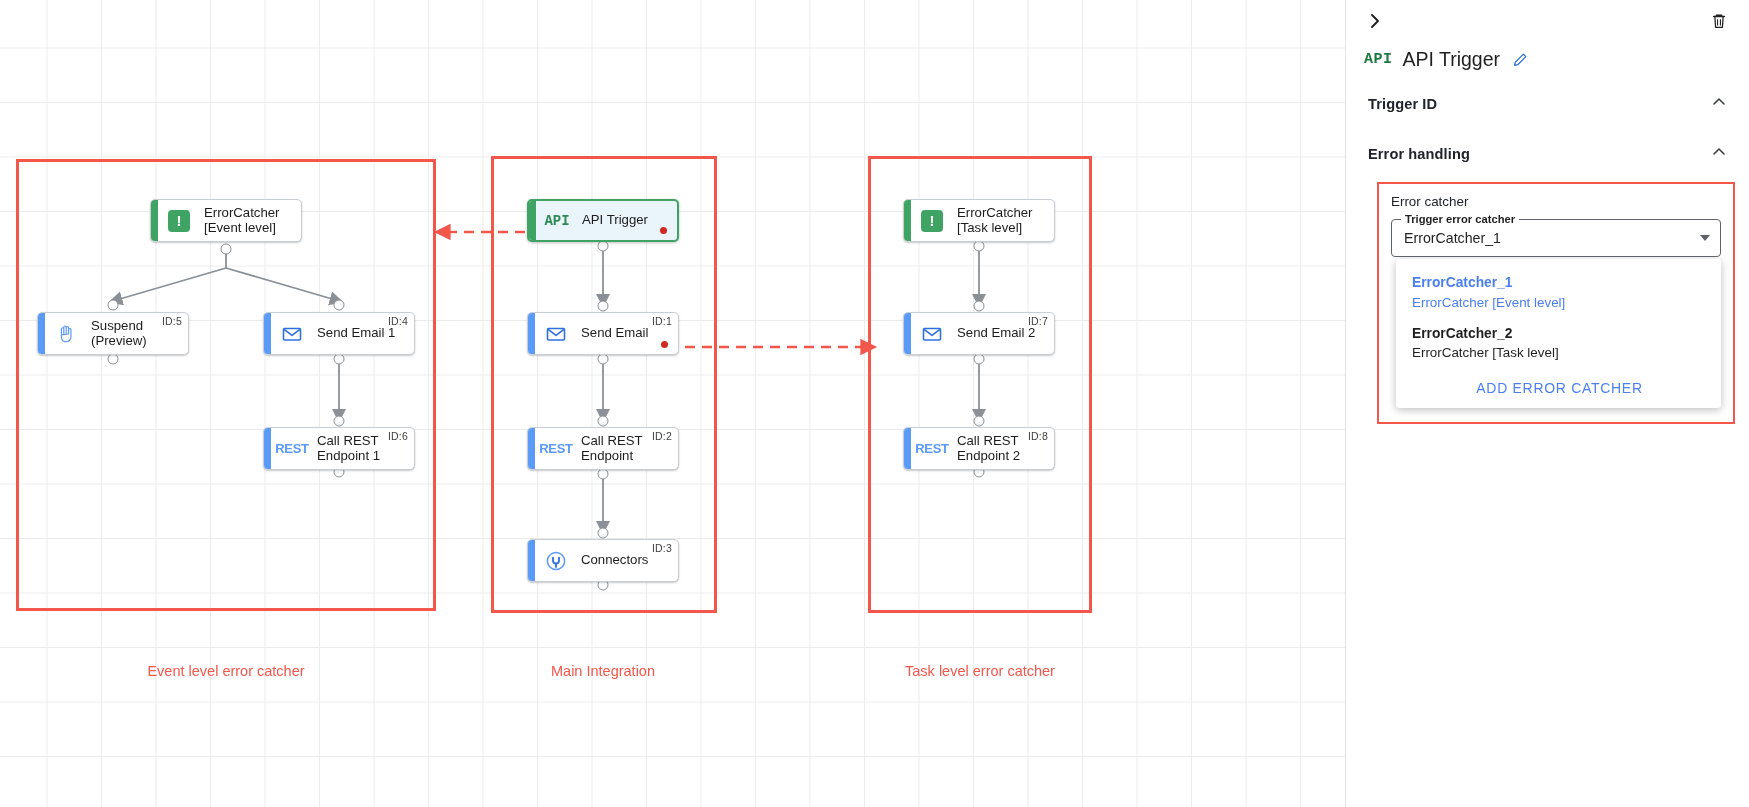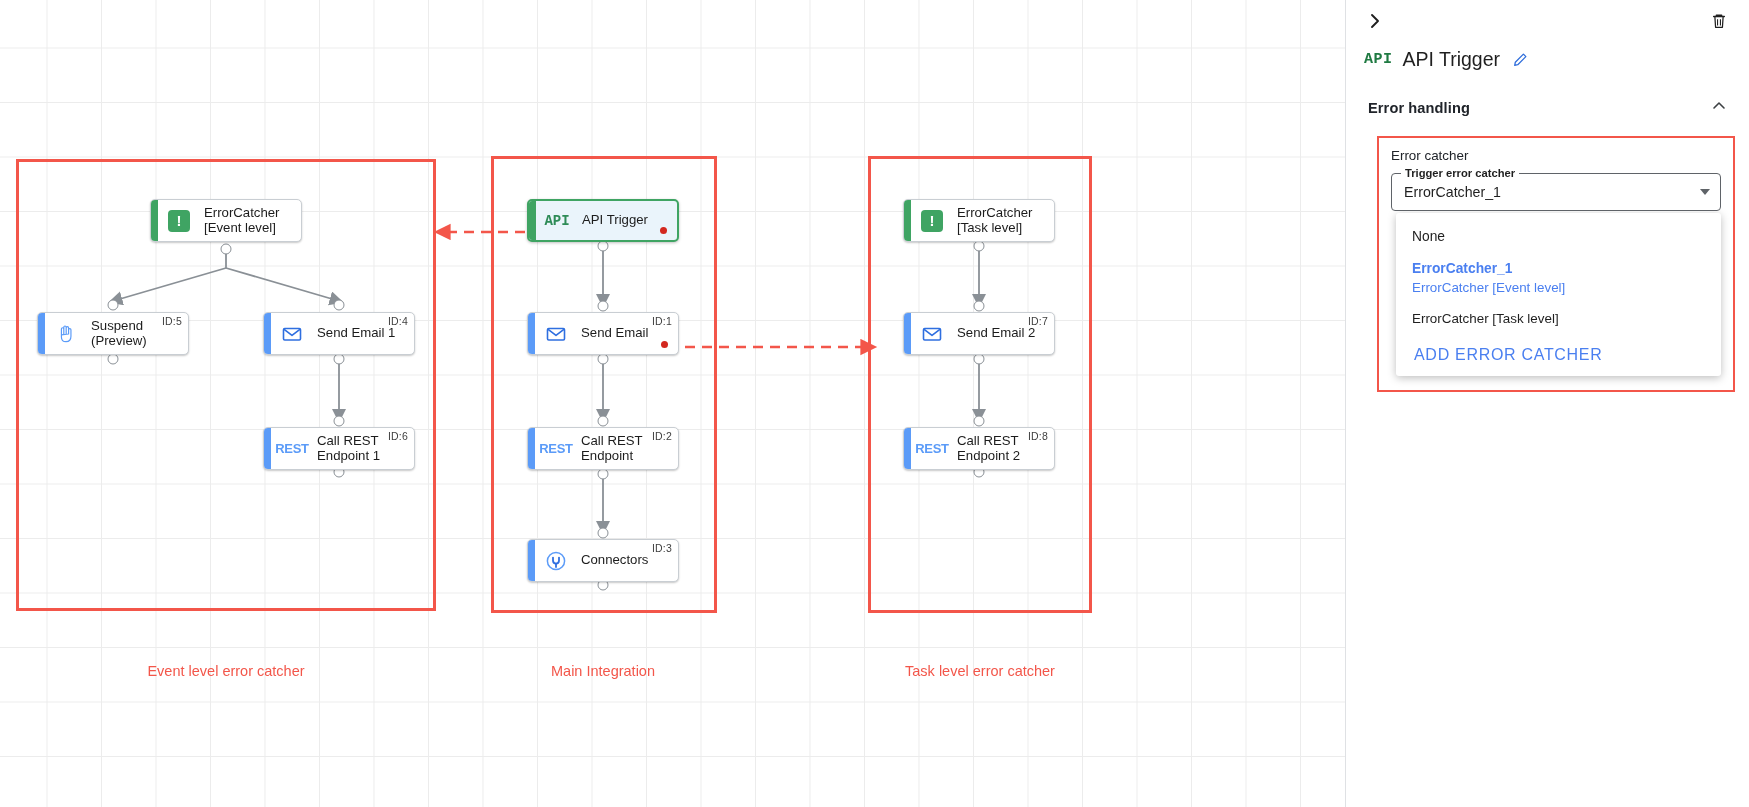--- a/index.html
+++ b/index.html
@@ -232,22 +232,22 @@
     padding: 8px 0 10px 0;
     width: calc(100% - 5px);
   }
   .dd-item { padding: 6px 16px 6px 16px; cursor: pointer; }
   .dd-primary { font-size: 13.8px; color: #1f1f1f; line-height: 1.42; }
   .dd-secondary { font-size: 13.4px; color: #1f1f1f; line-height: 1.42; }
   .dd-item.highlight .dd-primary,
   .dd-item.highlight .dd-secondary { color: #4a7ff0; }
   .dd-action {
     padding: 12px 16px 2px 18px;
-    font-size: 16px; letter-spacing: .7px;
-    color: #4a7ff0; cursor: pointer;
+    font-size: 14px; letter-spacing: .7px;
+    color: #4a7ff0; cursor: pointer; text-align: center;
   }
 </style>
 </head>
 <body>
 
 <div id="app">
 
   <div id="canvas">
 
     <div class="group-box" style="left:16px; top:159px; width:420px; height:452px;"></div>
@@ -443,20 +443,28 @@
       <span class="p-title-icon">API</span>
       <span class="p-title">API Trigger</span>
       <span class="pencil-btn">
         <svg width="17" height="17" viewBox="0 0 20 20">
           <path d="M3.2 16.8 L3.9 13.2 L13.4 3.7 L16.3 6.6 L6.8 16.1 z" fill="none" stroke="#2e6ddb" stroke-width="1.5" stroke-linejoin="round"></path>
         </svg>
       </span>
     </div>
 
 
+    <div class="section-head">
+      <span class="t">Trigger ID</span>
+      <span class="caret">
+        <svg width="16" height="16" viewBox="0 0 16 16">
+          <path d="M3 10 L8 5 L13 10" fill="none" stroke="#3c4043" stroke-width="1.6" stroke-linecap="round" stroke-linejoin="round"></path>
+        </svg>
+      </span>
+    </div>
 
 
     <div class="section-head" style="padding-top:22px;">
       <span class="t">Error handling</span>
       <span class="caret">
         <svg width="16" height="16" viewBox="0 0 16 16">
           <path d="M3 10 L8 5 L13 10" fill="none" stroke="#3c4043" stroke-width="1.6" stroke-linecap="round" stroke-linejoin="round"></path>
         </svg>
       </span>
     </div>
@@ -464,28 +472,26 @@
     <div class="err-block">
       <div class="err-label">Error catcher</div>
 
       <div class="select-outlined">
         <span class="legend">Trigger error catcher</span>
         <span class="select-value">ErrorCatcher_1</span>
         <span class="select-arrow"></span>
       </div>
 
       <div class="dropdown" id="dropdown">
-          <div class="dd-item">
-            <div class="dd-primary">None</div>
-          </div>
           <div class="dd-item highlight">
             <div class="dd-primary" style="font-weight: bold;">ErrorCatcher_1</div>
             <div class="dd-secondary">ErrorCatcher [Event level]</div>
           </div>
           <div class="dd-item">
+            <div class="dd-primary" style="font-weight: bold;">ErrorCatcher_2</div>
             <div class="dd-secondary">ErrorCatcher [Task level]</div>
           </div>
           <div class="dd-action">ADD ERROR CATCHER</div>
         </div>
     </div>
 
   </div>
 </div>
 
 </body></html>

